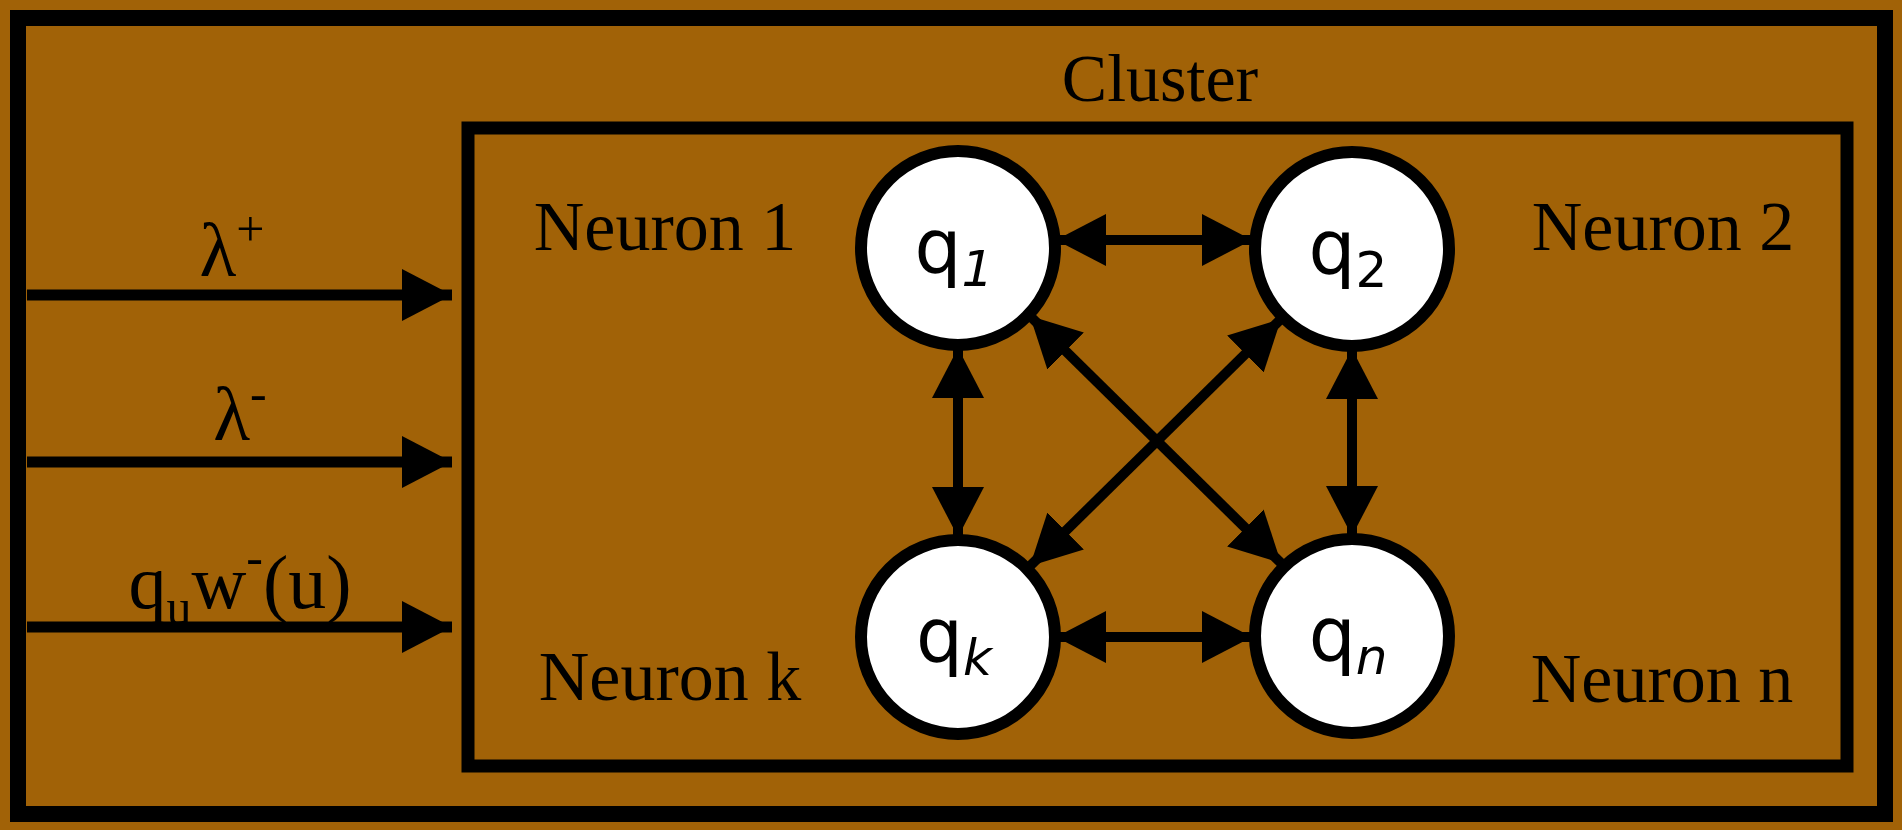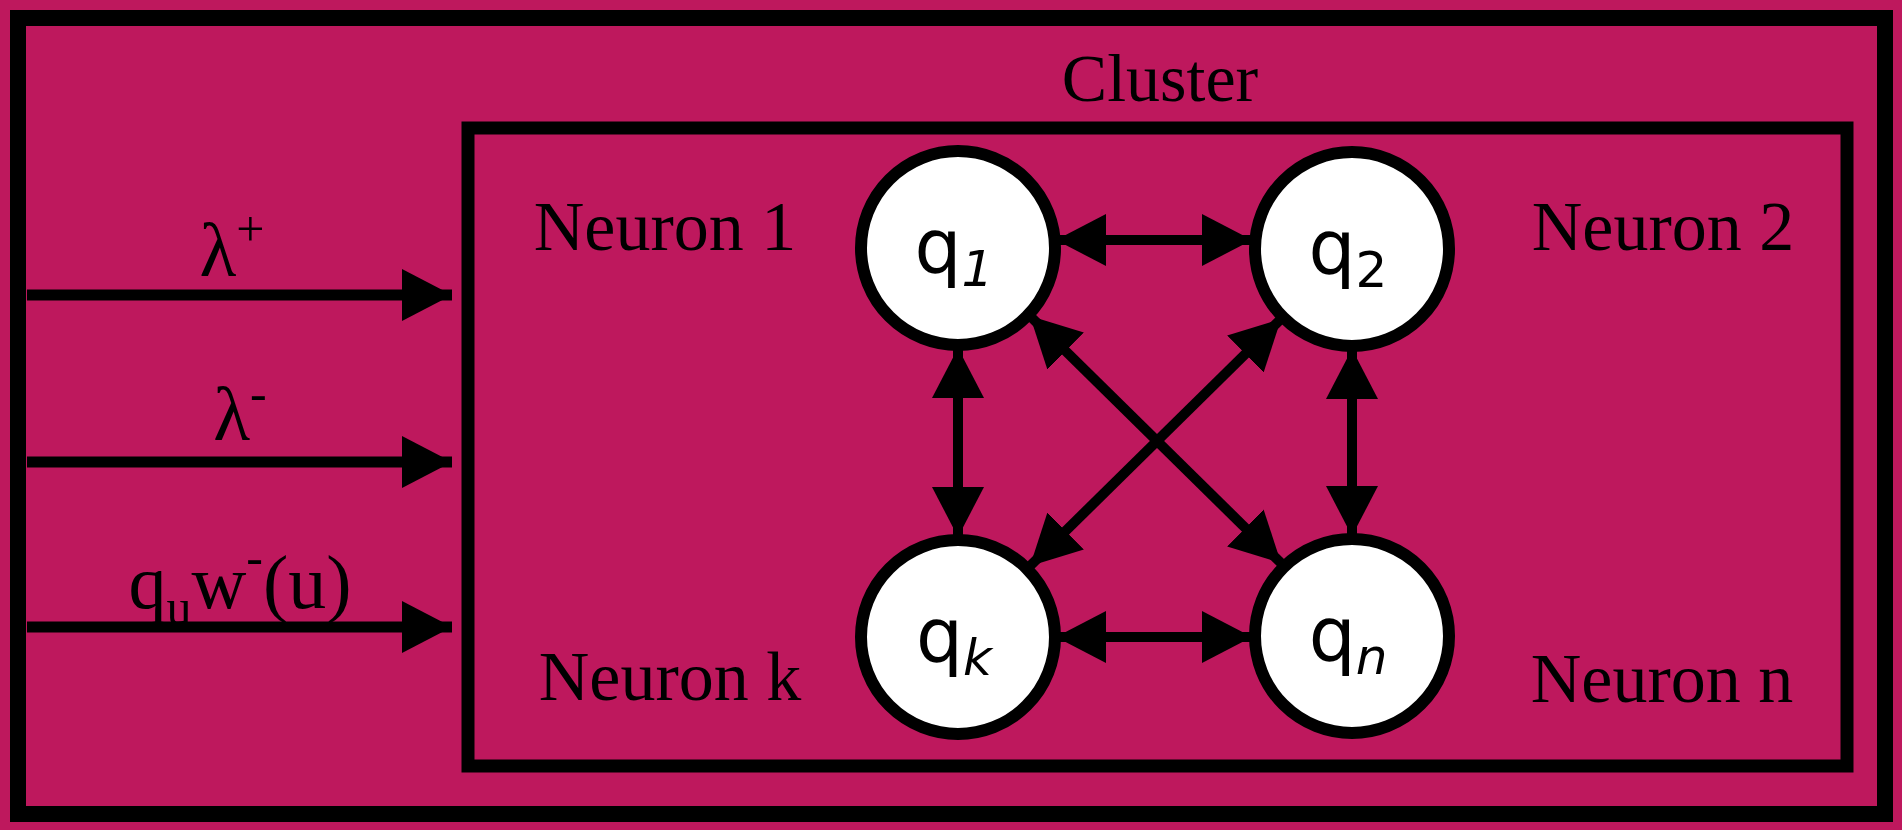--- a/index.html
+++ b/index.html
@@ -1,21 +1,21 @@
 <!DOCTYPE html>
 <html><head>
 <meta charset="utf-8">
 <style>
   html, body { margin: 0; padding: 0; }
   body { background: #ffffff; }
   .stage {
     position: relative;
     width: 1902px;
     height: 830px;
-    background: #be185d;
+    background: #a16207;
     overflow: hidden;
   }
   svg { display: block; }
   text { fill: #000000; }
   .serif { font-family: "Liberation Serif", serif; }
   .sans  { font-family: "DejaVu Sans", sans-serif; }
   .it    { font-style: italic; }
   .title-t  { font-size: 68px; }
   .neuron-t { font-size: 70px; }
   .input-t  { font-size: 76px; }

